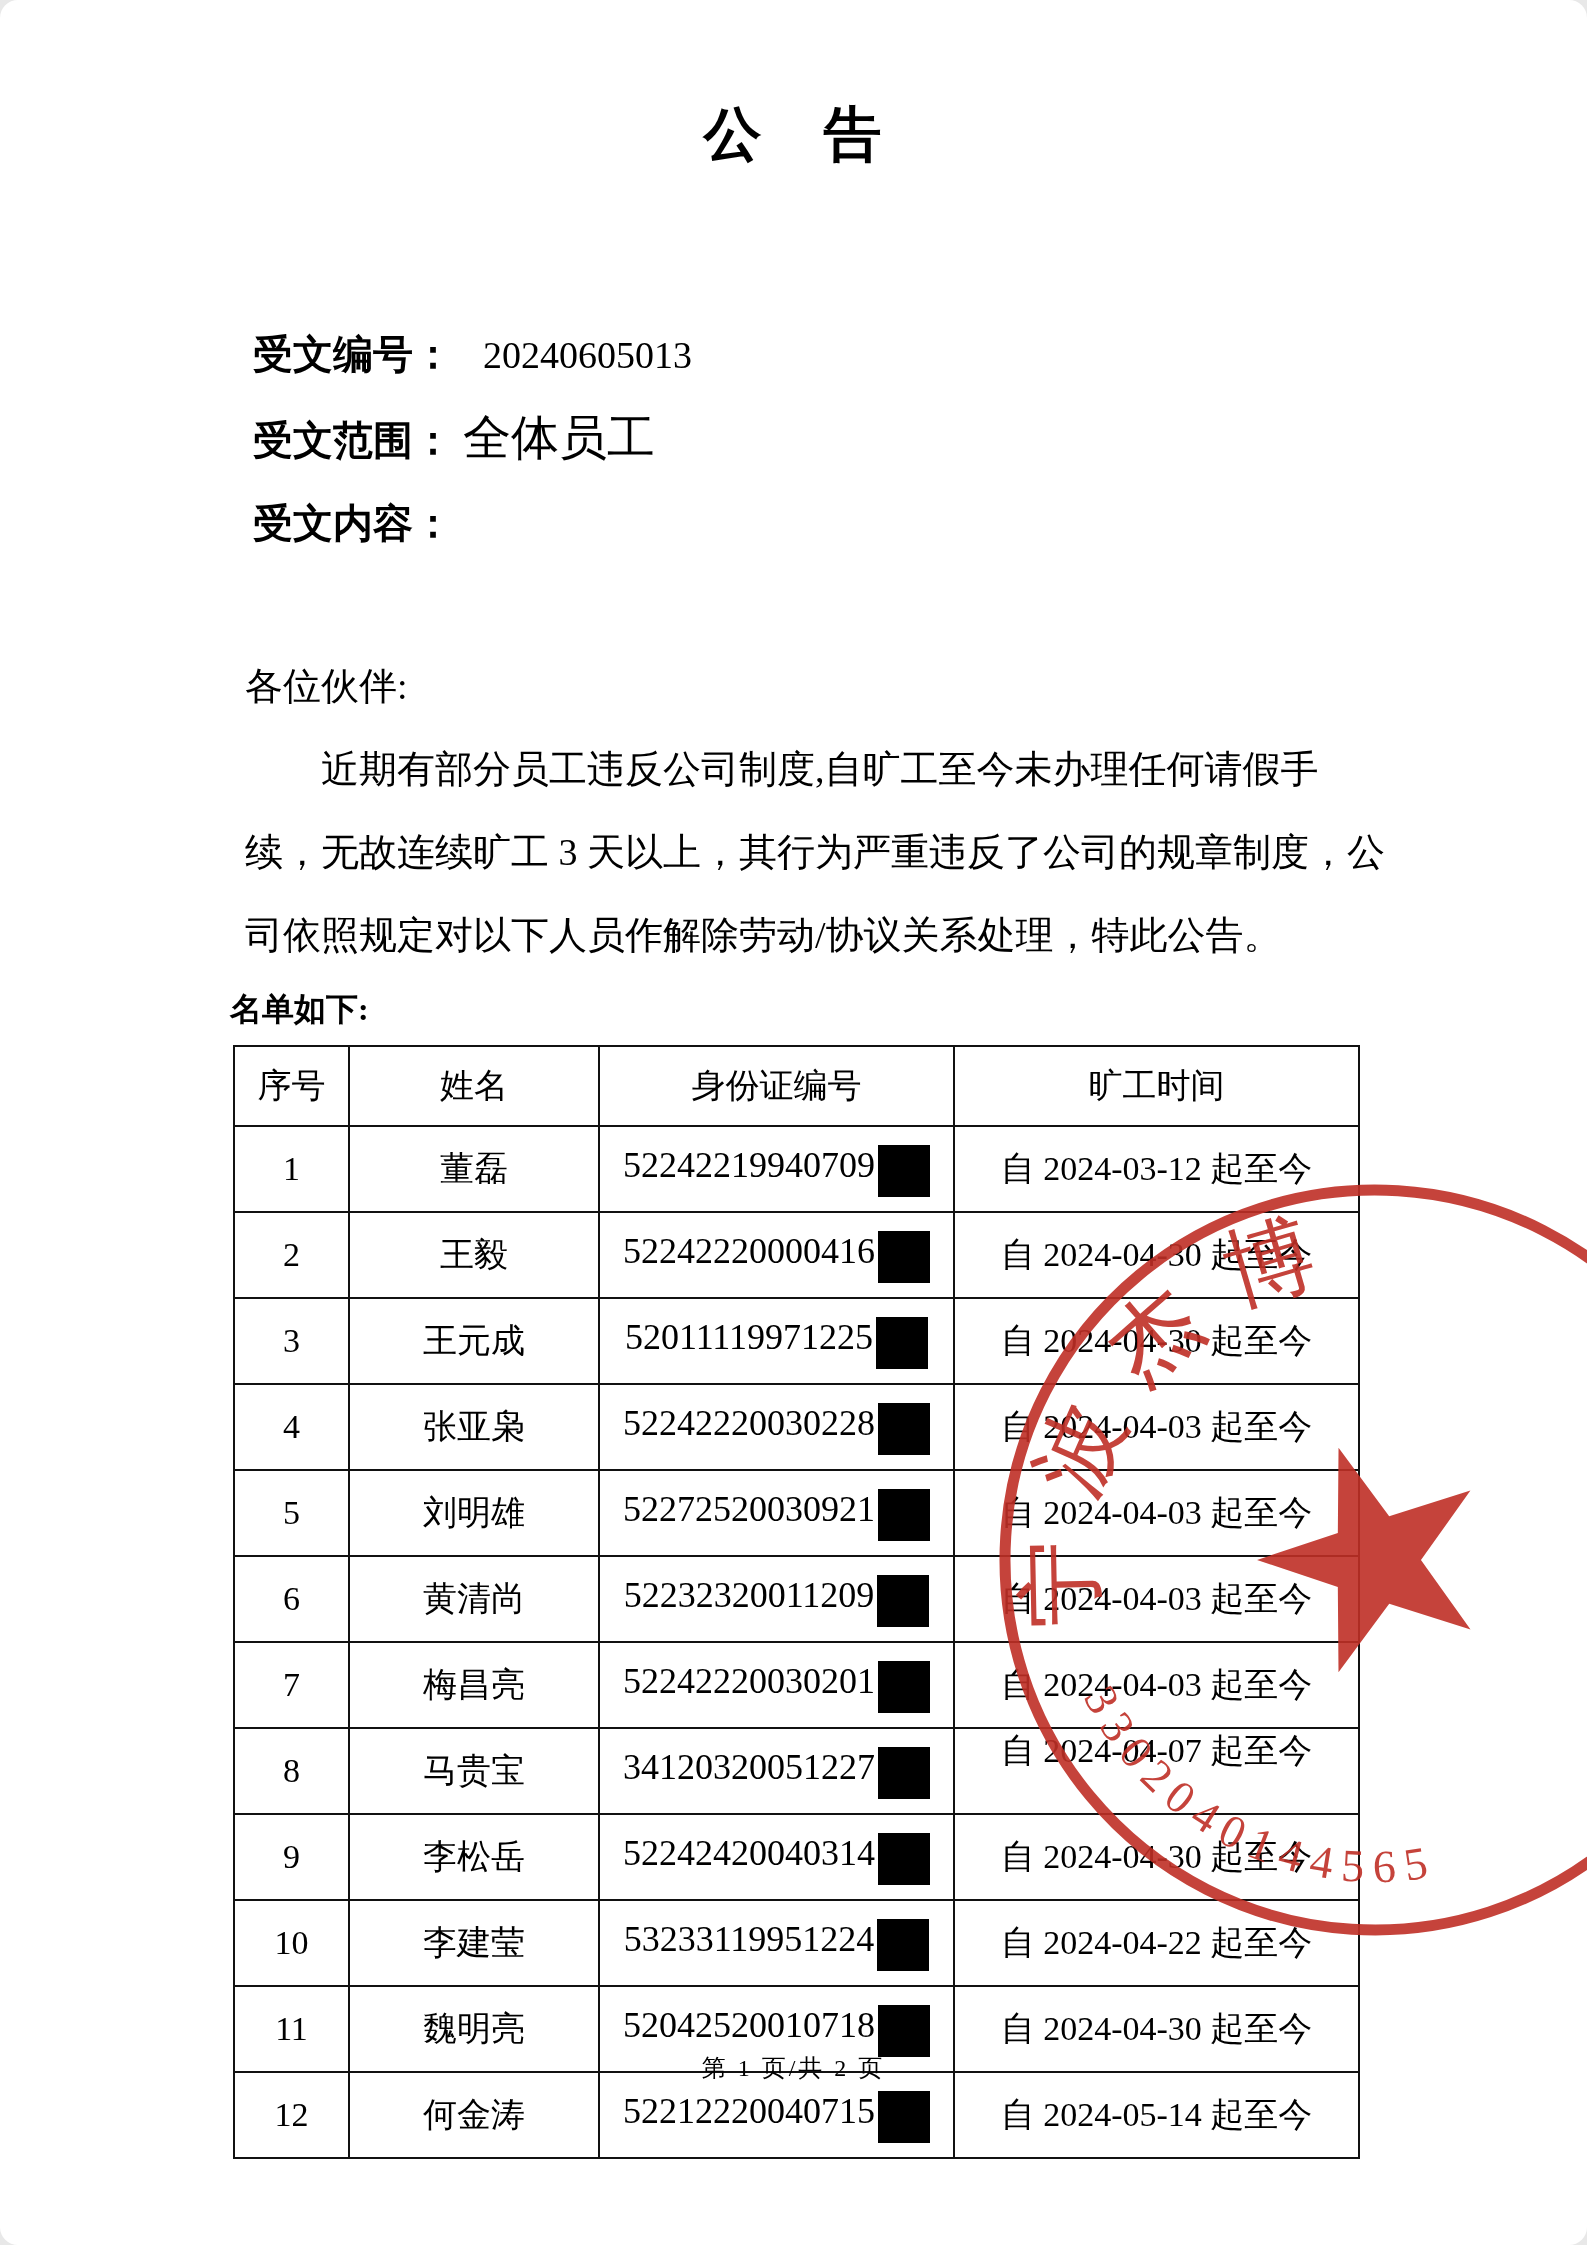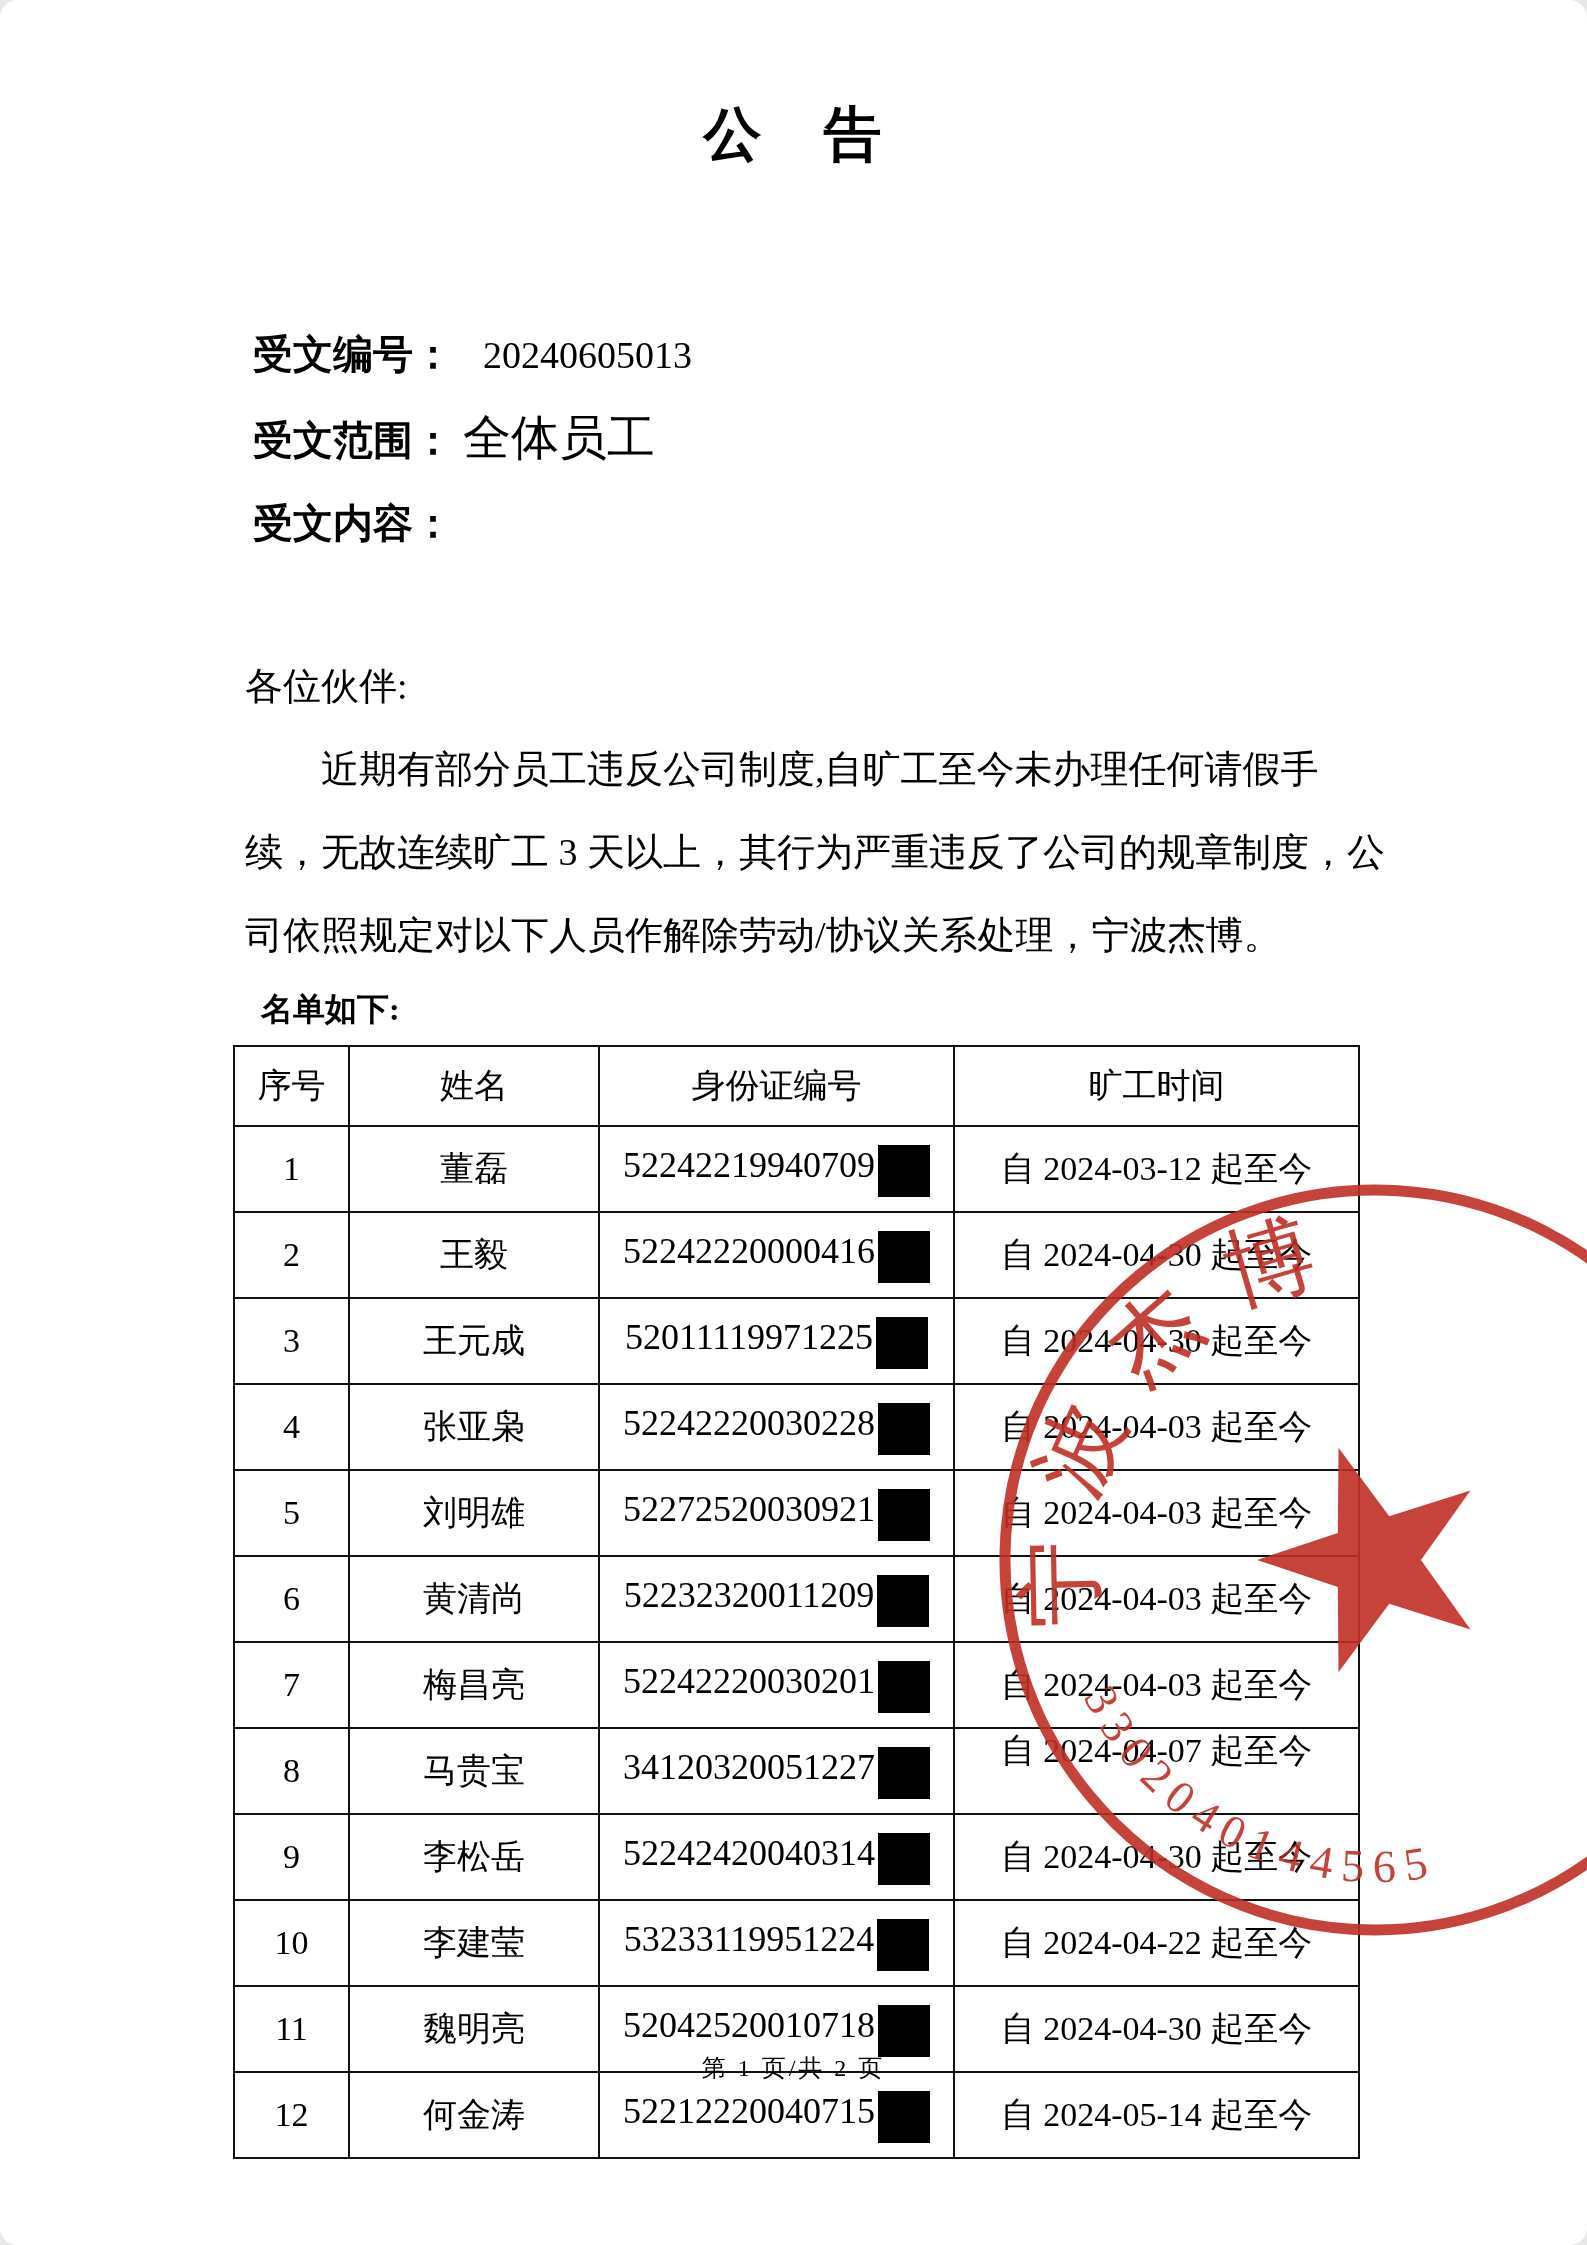--- a/index.html
+++ b/index.html
@@ -24,21 +24,21 @@
   .meta-row{height:83px;line-height:62px;white-space:nowrap;}
   .meta-label{font-size:40px;font-weight:bold;}
   .meta-value{font-size:48px;margin-left:10px;}
   .meta-row:first-child .meta-value{margin-left:30px;font-size:38px;}
   
   .body-block{position:absolute;left:245px;top:655px;width:1105px;}
   .body-line{height:83px;line-height:62px;font-size:38px;white-space:nowrap;}
   .body-line.indent{text-indent:76px;}
   .salutation{height:83px;line-height:62px;font-size:38px;}
   .list-label{
-    position:absolute;left:261px;top:988px;
+    position:absolute;left:230px;top:988px;
     font-size:32px;font-weight:bold;
   }
   
   table.doc-table{
     position:absolute;left:233px;top:1045px;
     border-collapse:collapse;table-layout:fixed;
     width:1125px;
   }
   .doc-table col.c1{width:115px;}
   .doc-table col.c2{width:250px;}
@@ -86,21 +86,21 @@
     </div>
     <div class="meta-row">
       <span class="meta-label">受文内容：</span><span class="meta-value"></span>
     </div>
   </div>
 
   <div class="body-block">
     <div class="salutation">各位伙伴:</div>
     <div class="body-line indent">近期有部分员工违反公司制度,自旷工至今未办理任何请假手</div>
     <div class="body-line">续，无故连续旷工 3 天以上，其行为严重违反了公司的规章制度，公</div>
-    <div class="body-line">司依照规定对以下人员作解除劳动/协议关系处理，宁波杰博。</div>
+    <div class="body-line">司依照规定对以下人员作解除劳动/协议关系处理，特此公告。</div>
   </div>
 
   <div class="list-label">名单如下:</div>
 
   <table class="doc-table">
     <colgroup>
       <col class="c1">
         <col class="c2">
         <col class="c3">
         <col class="c4">

